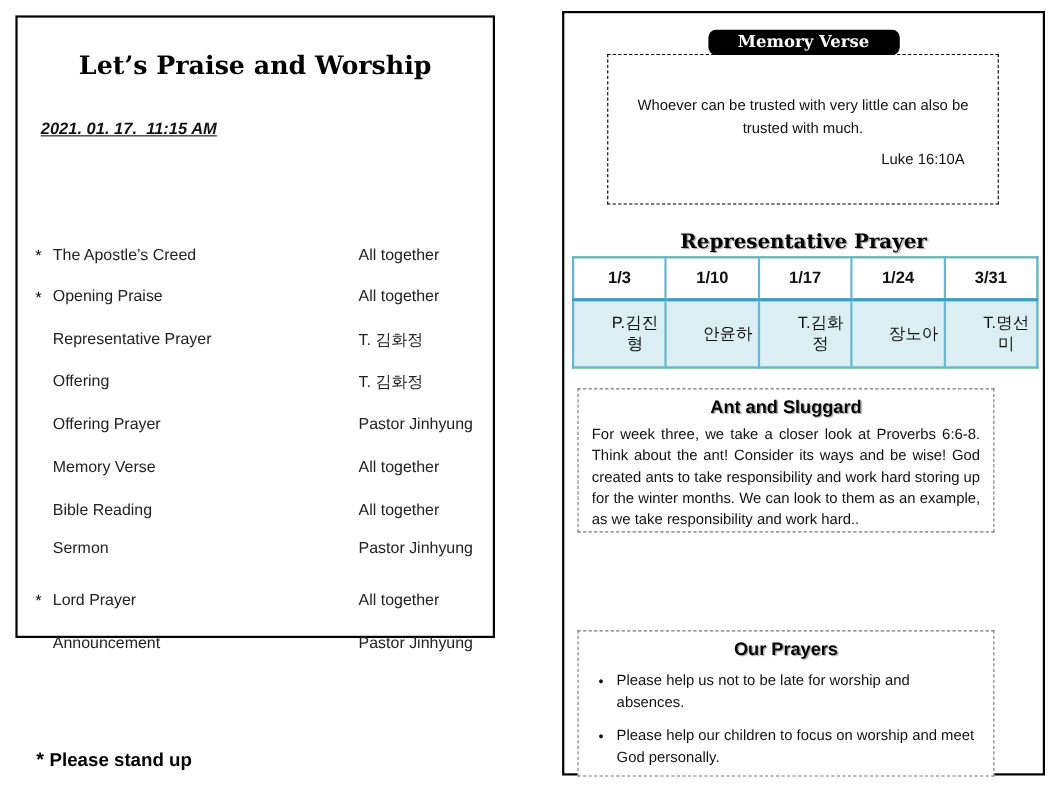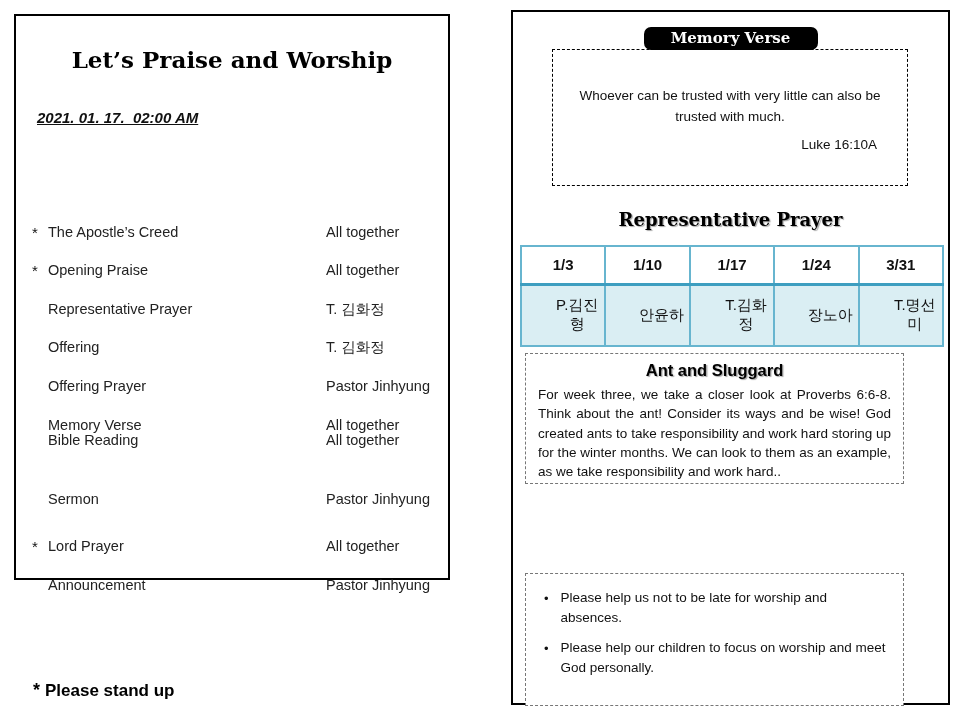--- a/index.html
+++ b/index.html
@@ -57,21 +57,21 @@
   }
   .mv-ref { margin:9px 30px 0 0; text-align:right; font-size:13.5px; color:#111; }
 
   .rp-title {
     position:absolute; top:197px; left:0; right:0; text-align:center;
     font-family:"DejaVu Serif", serif; font-weight:bold; font-size:18px; color:#000;
     text-shadow:1.3px 1.3px 1px rgba(0,0,0,0.35);
   }
   .rp-table {
     position:absolute; left:7px; top:221px; width:424px;
-    border-collapse:collapse; table-layout:fixed; background:#84cc16;margin-top:12px;
+    border-collapse:collapse; table-layout:fixed; background:#84cc16;
   }
   .rp-table th {
     height:38px; background:#ffffff; border:2px solid #67b5cf;
     font-size:15px; font-weight:bold; color:#111; text-align:center;
   }
   .rp-table td {
     height:62px; background:#daeef3; border:2px solid #67b5cf;
     border-top:3px solid #3d9ec0; font-size:15px; color:#111; text-align:center;padding-left:28px;
   }
 
@@ -89,21 +89,21 @@
   .bullet { display:flex; gap:12px; margin:9px 4px 0 6px; font-size:13.5px; line-height:1.5; color:#111; }
   .bullet .dot { flex:none; font-size:13px; padding-top:1px; }
 </style>
 </head>
 <body>
 
 <div class="page">
 
   <section class="panel panel-left">
     <h1 class="lp-title">Let’s Praise and Worship</h1>
-    <div class="lp-date">2021. 01. 17.  02:00 AM</div>
+    <div class="lp-date">2021. 01. 17.  11:15 AM</div>
 
     <div class="prow" style="top:204px">
       <span class="star">*</span>
       <span class="plabel">The Apostle’s Creed</span>
       <span class="passign">All together</span>
     </div>
     <div class="prow" style="top:242px">
       <span class="star">*</span>
       <span class="plabel">Opening Praise</span>
       <span class="passign">All together</span>
@@ -121,21 +121,21 @@
     <div class="prow" style="top:358px">
       <span class="star"></span>
       <span class="plabel">Offering Prayer</span>
       <span class="passign">Pastor Jinhyung</span>
     </div>
     <div class="prow" style="top:397px">
       <span class="star"></span>
       <span class="plabel">Memory Verse</span>
       <span class="passign">All together</span>
     </div>
-    <div class="prow" style="top:412px">
+    <div class="prow" style="top:436px">
       <span class="star"></span>
       <span class="plabel">Bible Reading</span>
       <span class="passign">All together</span>
     </div>
     <div class="prow sermon-row" style="top:467px">
       <span class="star"></span>
       <span class="plabel">Sermon</span>
       <span class="passign">Pastor Jinhyung</span>
     </div>
     <div class="prow" style="top:518px">
@@ -183,20 +183,21 @@
         </tr>
       </tbody>
     </table>
 
     <div class="dash-box ant-box">
       <h3 class="dash-title">Ant and Sluggard</h3>
       <p class="ant-body">For week three, we take a closer look at Proverbs 6:6-8. Think about the ant! Consider its ways and be wise! God created ants to take responsibility and work hard storing up for the winter months. We can look to them as an example, as we take responsibility and work hard..</p>
     </div>
 
     <div class="dash-box prayers-box">
+      <h3 class="dash-title">Our Prayers</h3>
       <div class="bullet">
         <span class="dot">•</span>
         <span>Please help us not to be late for worship  and absences.</span>
       </div>
       <div class="bullet">
         <span class="dot">•</span>
         <span>Please help our children to focus on worship and meet God personally.</span>
       </div>
     </div>
 

